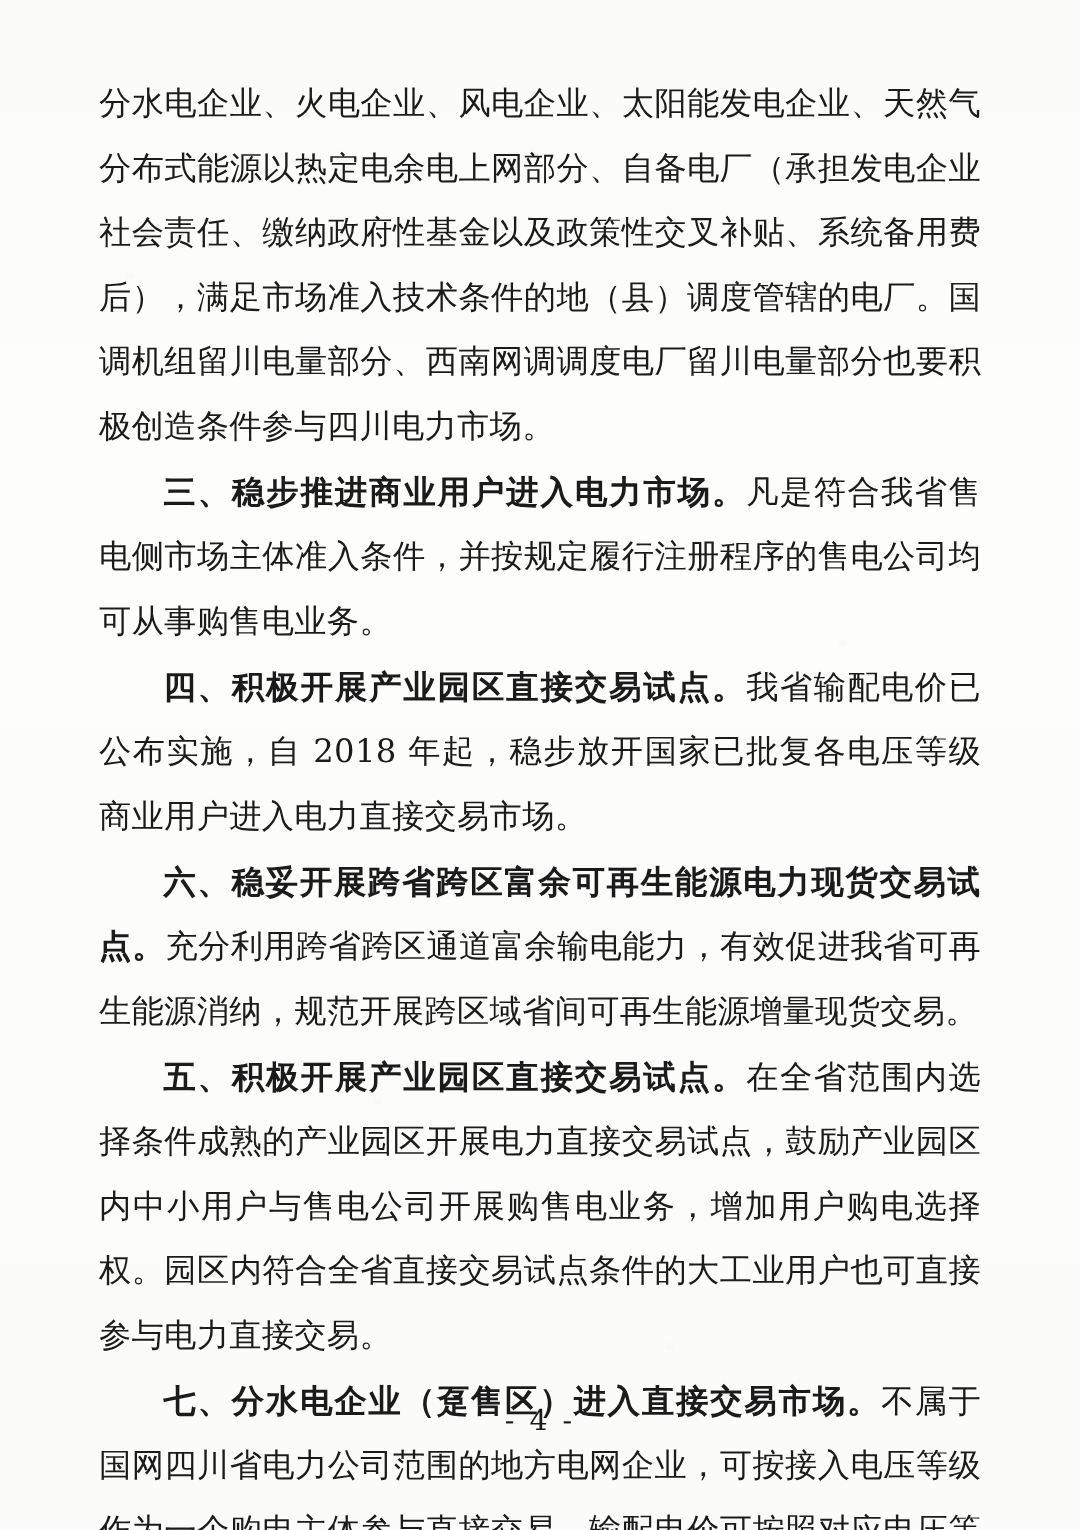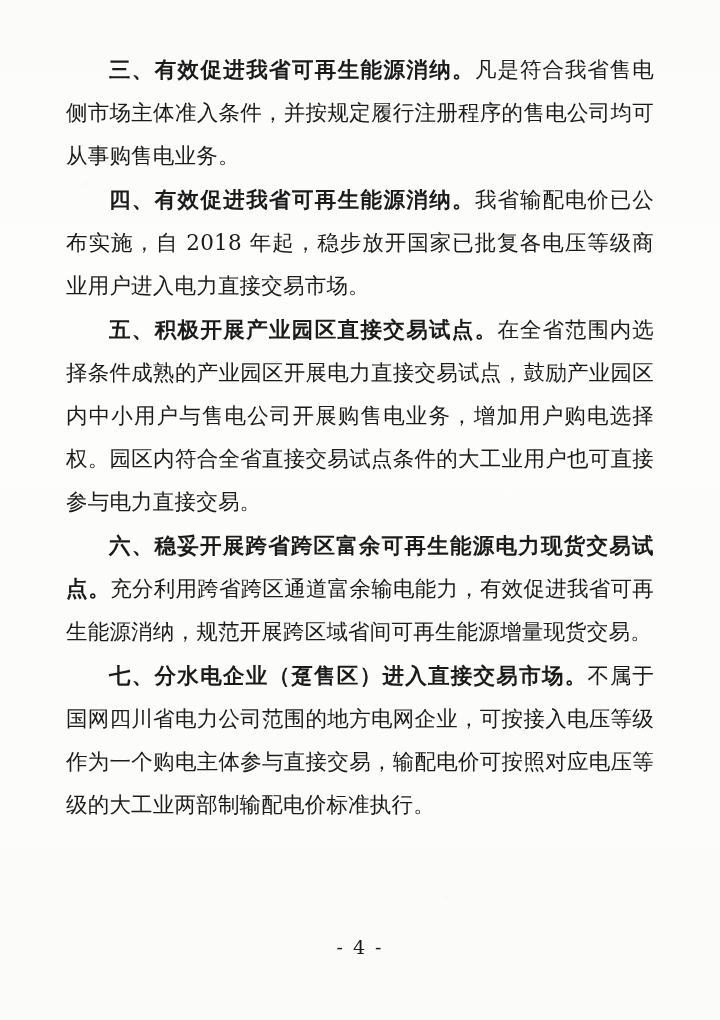--- a/index.html
+++ b/index.html
@@ -76,35 +76,38 @@
     display: inline-block;
   }
 </style>
 </head>
 <body>
 
 <div class="page">
 
   <div class="body-text">
 
-
-    <p class="para indent">
-      <span class="lead">三、有效促进我省可再生能源消纳。</span><span>凡是符合我省售电侧市场主体准入条件，并按规定履行注册程序的售电公司均可从事购售电业务。</span>
+    <p class="para">
+      <span>分水电企业、火电企业、风电企业、太阳能发电企业、天然气分布式能源以热定电余电上网部分、自备电厂（承担发电企业社会责任、缴纳政府性基金以及政策性交叉补贴、系统备用费后），满足市场准入技术条件的地（县）调度管辖的电厂。国调机组留川电量部分、西南网调调度电厂留川电量部分也要积极创造条件参与四川电力市场。</span>
     </p>
 
     <p class="para indent">
-      <span class="lead">四、有效促进我省可再生能源消纳。</span><span>我省输配电价已公布实施，自 2018 年起，稳步放开国家已批复各电压等级商业用户进入电力直接交易市场。</span>
+      <span class="lead">三、稳步推进商业用户进入电力市场。</span><span>凡是符合我省售电侧市场主体准入条件，并按规定履行注册程序的售电公司均可从事购售电业务。</span>
+    </p>
+
+    <p class="para indent">
+      <span class="lead">四、积极开展产业园区直接交易试点。</span><span>我省输配电价已公布实施，自 2018 年起，稳步放开国家已批复各电压等级商业用户进入电力直接交易市场。</span>
+    </p>
+
+    <p class="para indent">
+      <span class="lead">六、稳妥开展跨省跨区富余可再生能源电力现货交易试点。</span><span>充分利用跨省跨区通道富余输电能力，有效促进我省可再生能源消纳，规范开展跨区域省间可再生能源增量现货交易。</span>
     </p>
 
     <p class="para indent">
       <span class="lead">五、积极开展产业园区直接交易试点。</span><span>在全省范围内选择条件成熟的产业园区开展电力直接交易试点，鼓励产业园区内中小用户与售电公司开展购售电业务，增加用户购电选择权。园区内符合全省直接交易试点条件的大工业用户也可直接参与电力直接交易。</span>
-    </p>
-
-    <p class="para indent">
-      <span class="lead">六、稳妥开展跨省跨区富余可再生能源电力现货交易试点。</span><span>充分利用跨省跨区通道富余输电能力，有效促进我省可再生能源消纳，规范开展跨区域省间可再生能源增量现货交易。</span>
     </p>
 
     <p class="para indent">
       <span class="lead">七、分水电企业（趸售区）进入直接交易市场。</span><span>不属于国网四川省电力公司范围的地方电网企业，可按接入电压等级作为一个购电主体参与直接交易，输配电价可按照对应电压等级的大工业两部制输配电价标准执行。</span>
     </p>
 
   </div>
 
   <div class="page-number">
     <span class="pn-inner">- 4 -</span>

